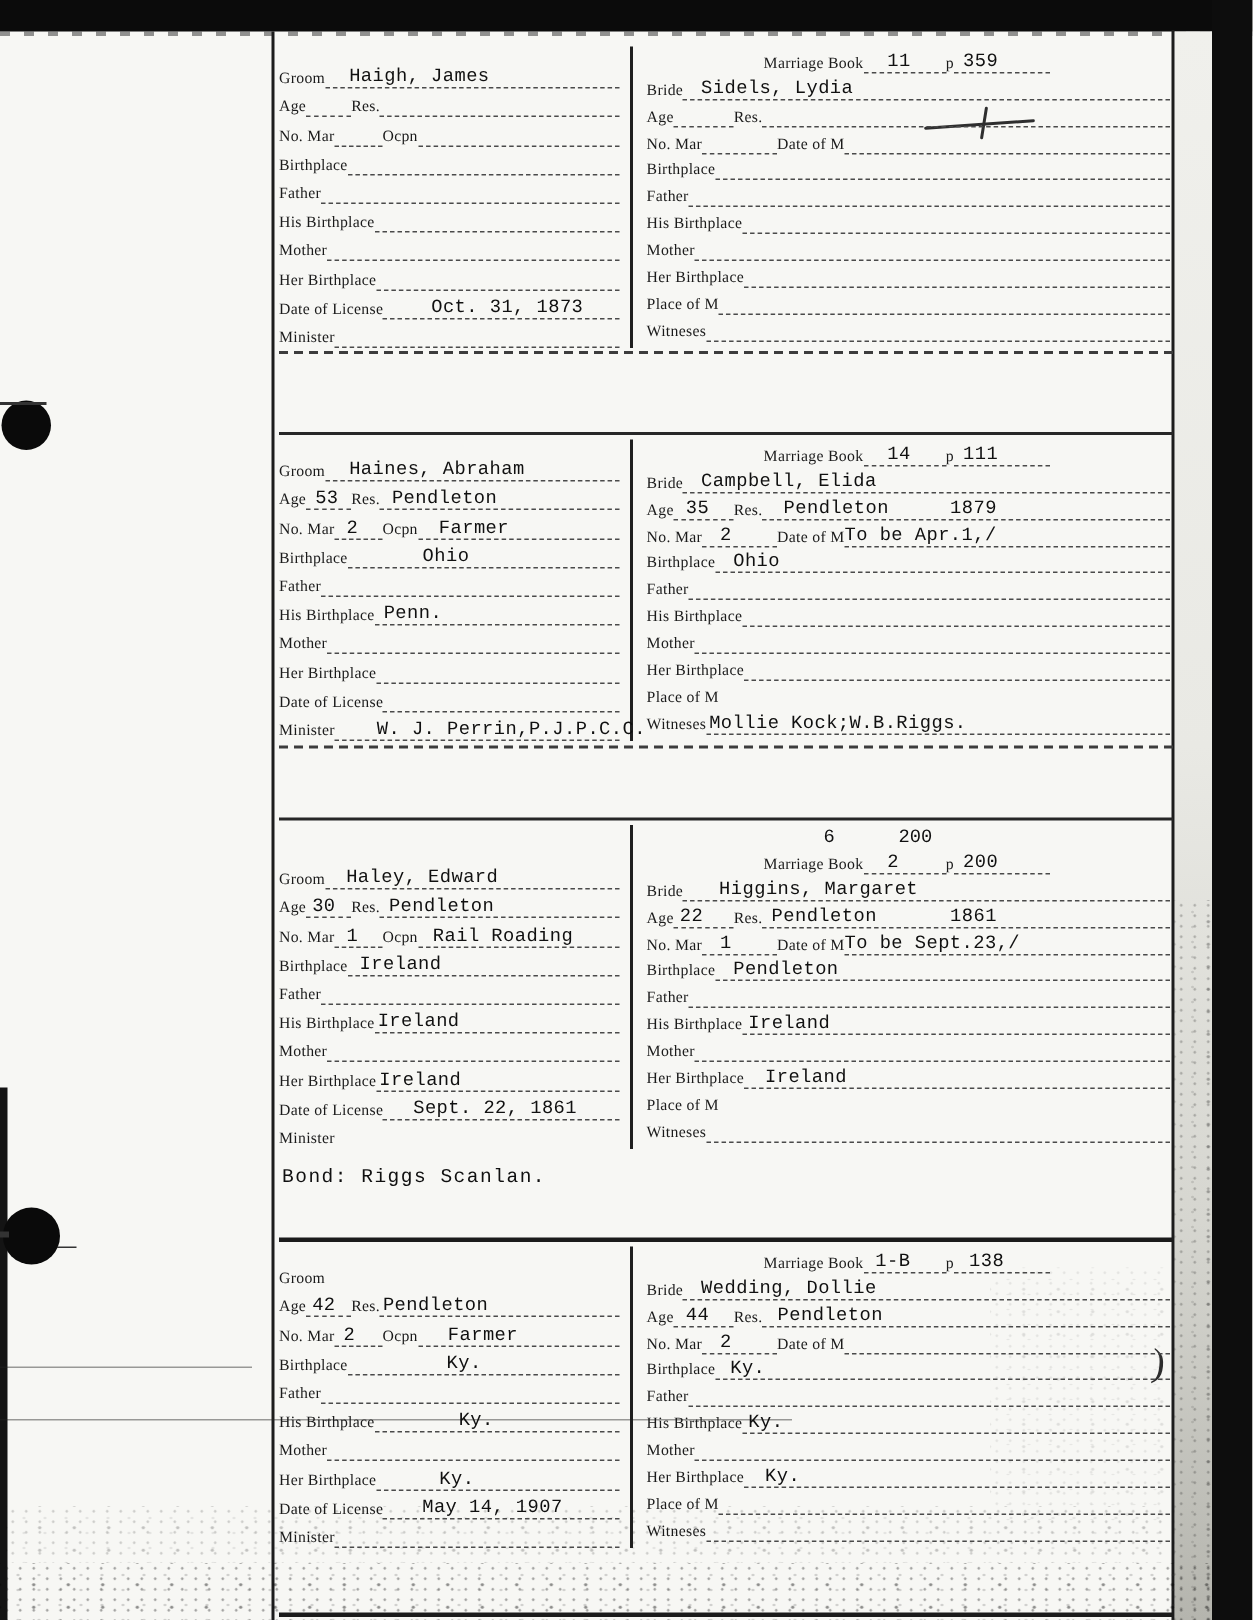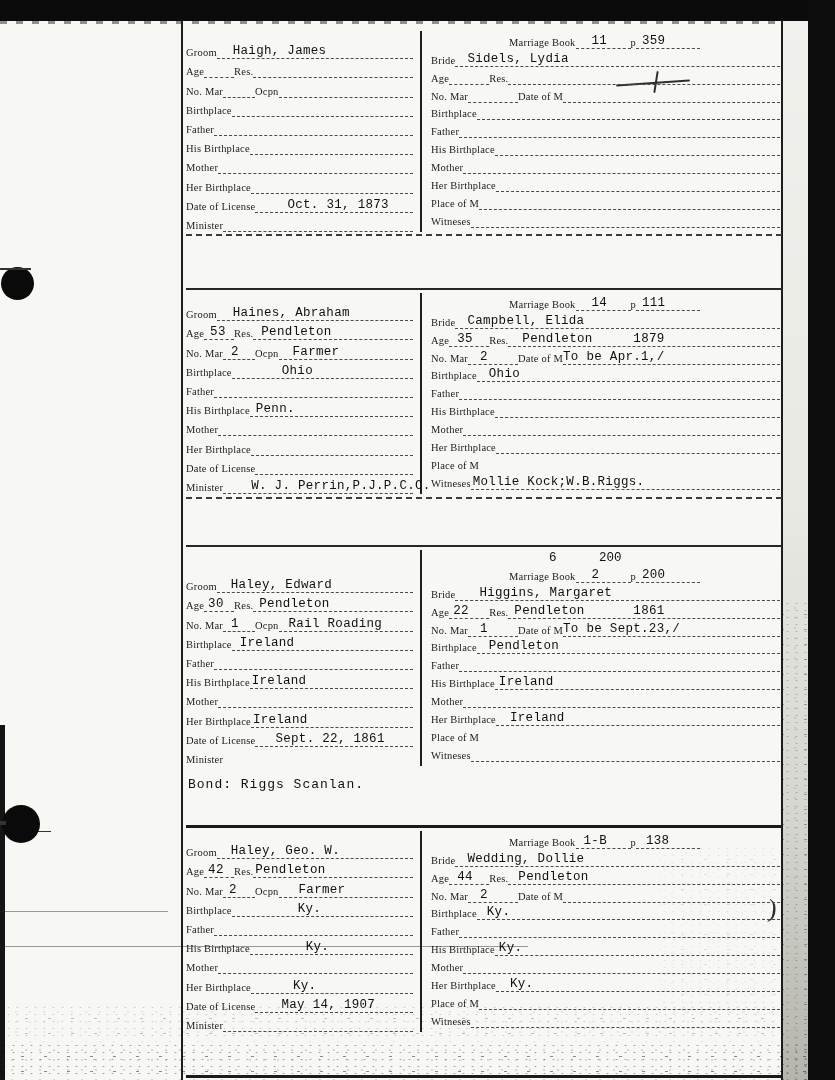--- a/index.html
+++ b/index.html
@@ -567,23 +567,20 @@
   </div>
  </div>
  <div class="bond">Bond:  Riggs Scanlan.</div>
 </div>
 
 <div class="card" id="card4">
  <div class="cols">
   <div class="col-g">
    <div class="row">
     <span class="lbl">Groom</span>
-    <span class="lead">
-            <span class="val" style="left:14px">Haley, Geo. W.</span>
-          </span>
    </div>
    <div class="row">
     <span class="lbl">Age</span>
     <span class="lead w30">
             <span class="val" style="left:4px">42</span>
           </span>
     <span class="lbl">Res.</span>
     <span class="lead">
             <span class="val" style="left:2px">Pendleton</span>
           </span>

